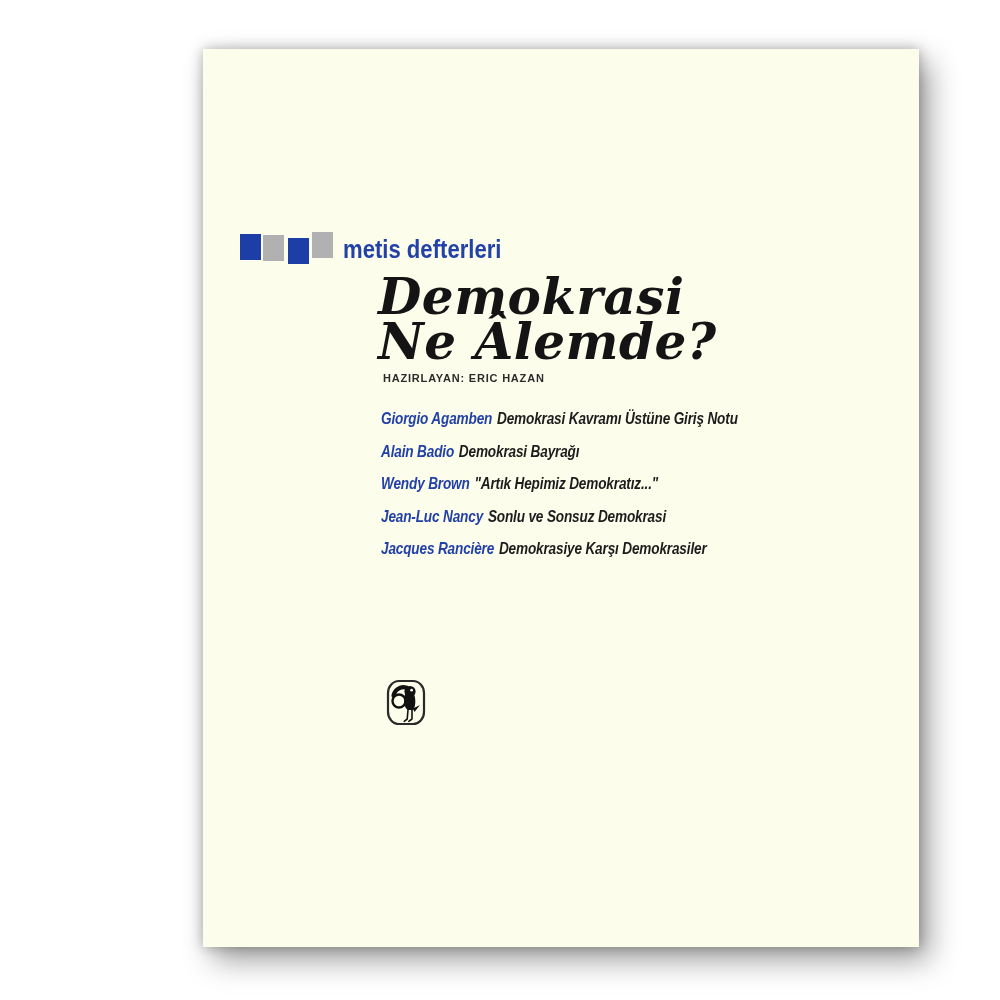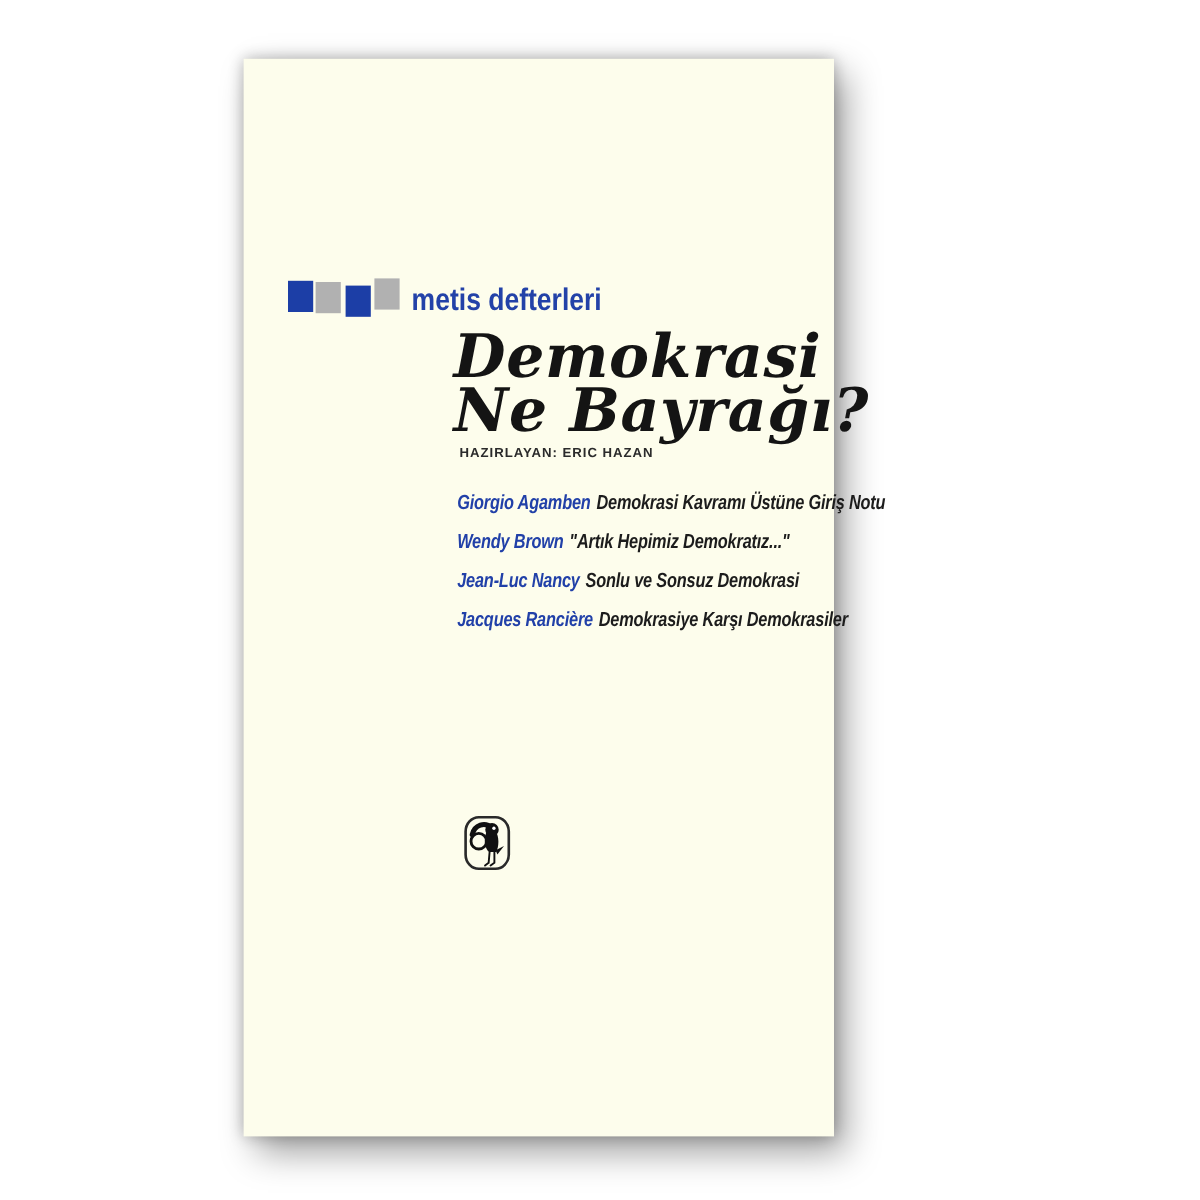--- a/index.html
+++ b/index.html
@@ -3,21 +3,21 @@
 <meta charset="utf-8">
 <style>
   html,body{margin:0;padding:0;}
   body{
     width:1000px;height:1000px;position:relative;
     background:#ffffff;
     font-family:"Liberation Sans", sans-serif;
     overflow:hidden;
   }
   .cover{
-    position:absolute;left:203px;top:49px;width:492px;height:898px;
+    position:absolute;left:203px;top:49px;width:716px;height:898px;
     background:#fdfdec;
     box-shadow:0 0 12px rgba(0,0,0,0.28), 10px 13px 28px rgba(0,0,0,0.38);
   }
   
   .brand-squares{position:absolute;left:37px;top:183px;width:100px;height:36px;}
   .sq{position:absolute;width:21px;height:26px;}
   .sq:nth-child(1){left:0;top:2px;background:#1c3ea6;}
   .sq:nth-child(2){left:23px;top:3px;background:#b1b1b1;}
   .sq:nth-child(3){left:48px;top:6px;background:#1c3ea6;}
   .sq:nth-child(4){left:72px;top:0;background:#b1b1b1;}
@@ -63,27 +63,28 @@
     <div class="sq"></div>
     <div class="sq"></div>
     <div class="sq"></div>
     <div class="sq"></div>
   </div>
 
   <div class="wordmark">metis defterleri</div>
 
   <div class="title">
     <div>Demokrasi</div>
-    <div>Ne Bayrağı?</div>
+    <div>Ne Âlemde?</div>
   </div>
 
   <div class="editor">HAZIRLAYAN: ERIC HAZAN</div>
 
   <div class="contributors">
     <div class="row"><span class="row-inner"><span class="c-name">Giorgio Agamben</span><span class="c-work">Demokrasi Kavramı Üstüne Giriş Notu</span></span></div>
+    <div class="row"><span class="row-inner"><span class="c-name">Alain Badio</span><span class="c-work">Demokrasi Bayrağı</span></span></div>
     <div class="row"><span class="row-inner"><span class="c-name">Wendy Brown</span><span class="c-work">"Artık Hepimiz Demokratız..."</span></span></div>
     <div class="row"><span class="row-inner"><span class="c-name">Jean-Luc Nancy</span><span class="c-work">Sonlu ve Sonsuz Demokrasi</span></span></div>
     <div class="row"><span class="row-inner"><span class="c-name">Jacques Rancière</span><span class="c-work">Demokrasiye Karşı Demokrasiler</span></span></div>
   </div>
 
   <div class="bird-logo">
     <svg width="40" height="47" viewBox="0 0 40 47" xmlns="http://www.w3.org/2000/svg">
       <rect x="2" y="2" width="36" height="43" rx="11" ry="12" fill="none" stroke="#2a2a2a" stroke-width="2.2"></rect>
 
       <circle cx="13" cy="22" r="6.5" fill="#fdfdec" stroke="#111" stroke-width="2.4"></circle>

